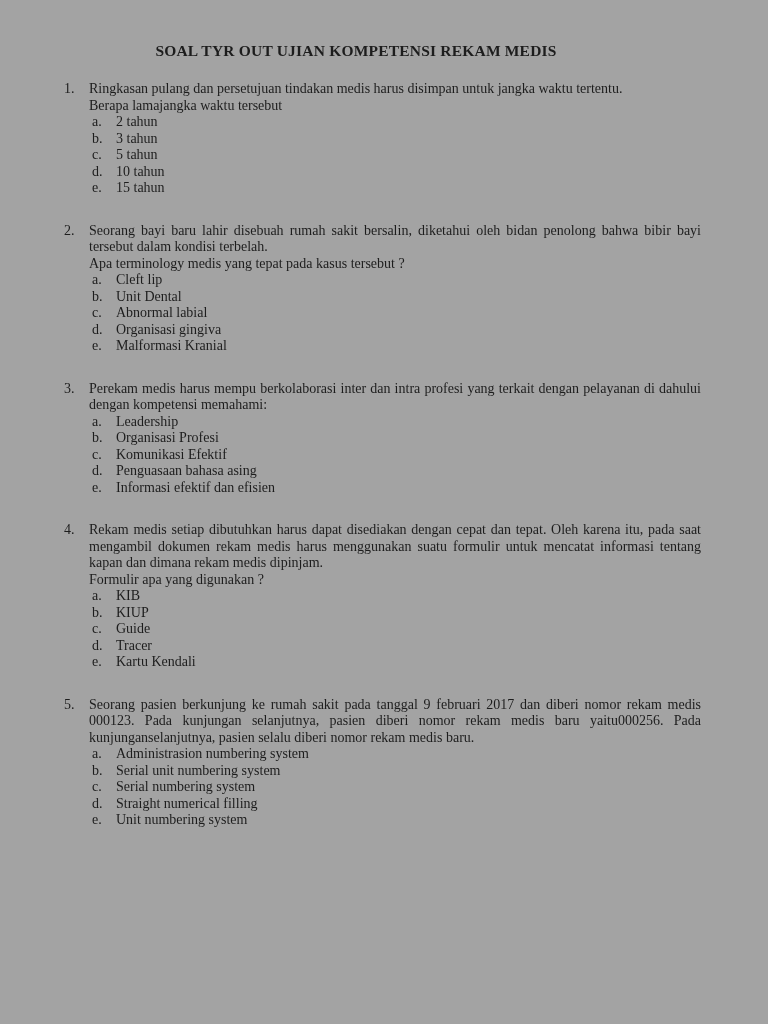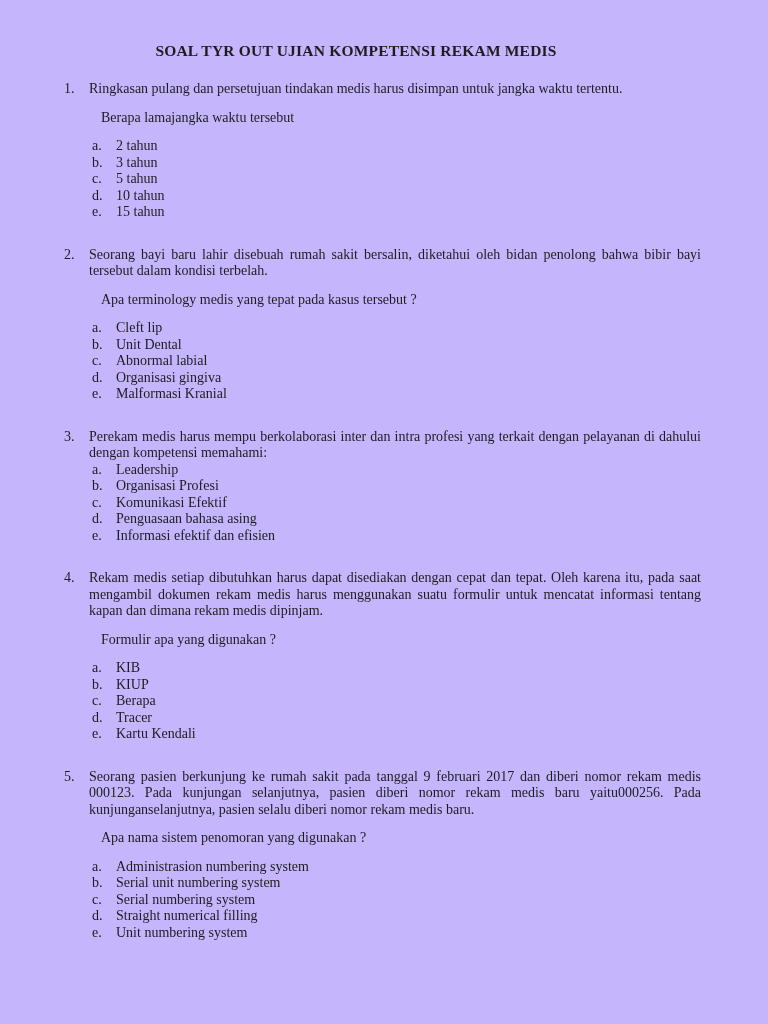--- a/index.html
+++ b/index.html
@@ -8,21 +8,21 @@
     background: #ffffff;
     color: #1d1d1d;
     font-family: "Liberation Serif", "DejaVu Serif", serif;
     -webkit-font-smoothing: antialiased;
   }
   .page {
     box-sizing: border-box;
     width: 768px; height: 1024px;
     padding: 38px 46px 0 64px;
     overflow: hidden;
-    background: #c4b5fd;
+    background: #a3a3a3;
   }
   .doc-title {
     width: 712px;
     margin-left: -64px;
     text-align: center;
     font-weight: bold;
     font-size: 15.5px;
     line-height: 26px;
     letter-spacing: 0.2px;
     margin-bottom: 17px;
@@ -37,21 +37,21 @@
     font-size: 14px;
     line-height: 16.5px;
   }
   .qnum { flex: 0 0 25px; width: 25px; }
   .qbody { flex: 0 0 612px; width: 612px; }
   .stem {
     margin: 0;
     text-align: justify;
     text-justify: inter-word;
   }
-  .prompt { margin: 12px; }
+  .prompt { margin: 0; }
   .options { margin: 0; }
   .option { display: flex; padding-left: 3px; }
   .letter { flex: 0 0 24px; width: 24px; }
   .opt-text { flex: 1; }
 </style>
 </head>
 <body>
 
 <div class="page">
   <header class="doc-title">
@@ -162,40 +162,39 @@
             <div class="option">
     <span class="letter">a.</span>
     <span class="opt-text">KIB</span>
   </div>
             <div class="option">
     <span class="letter">b.</span>
     <span class="opt-text">KIUP</span>
   </div>
             <div class="option">
     <span class="letter">c.</span>
-    <span class="opt-text">Berapa</span>
+    <span class="opt-text">Guide</span>
   </div>
             <div class="option">
     <span class="letter">d.</span>
     <span class="opt-text">Tracer</span>
   </div>
             <div class="option">
     <span class="letter">e.</span>
     <span class="opt-text">Kartu Kendali</span>
   </div>
           </div>
     </div>
   </li>
       <li class="question">
     <span class="qnum">5.</span>
     <div class="qbody">
       <div>
             <p class="stem">Seorang pasien berkunjung ke rumah sakit pada tanggal 9 februari 2017 dan diberi nomor rekam medis 000123. Pada kunjungan selanjutnya, pasien diberi nomor rekam medis baru yaitu000256. Pada kunjunganselanjutnya, pasien selalu diberi nomor rekam medis baru.</p>
           </div>
-      <p class="prompt">Apa nama sistem penomoran yang digunakan ?</p>
       <div class="options">
             <div class="option">
     <span class="letter">a.</span>
     <span class="opt-text">Administrasion numbering system</span>
   </div>
             <div class="option">
     <span class="letter">b.</span>
     <span class="opt-text">Serial unit numbering system</span>
   </div>
             <div class="option">

